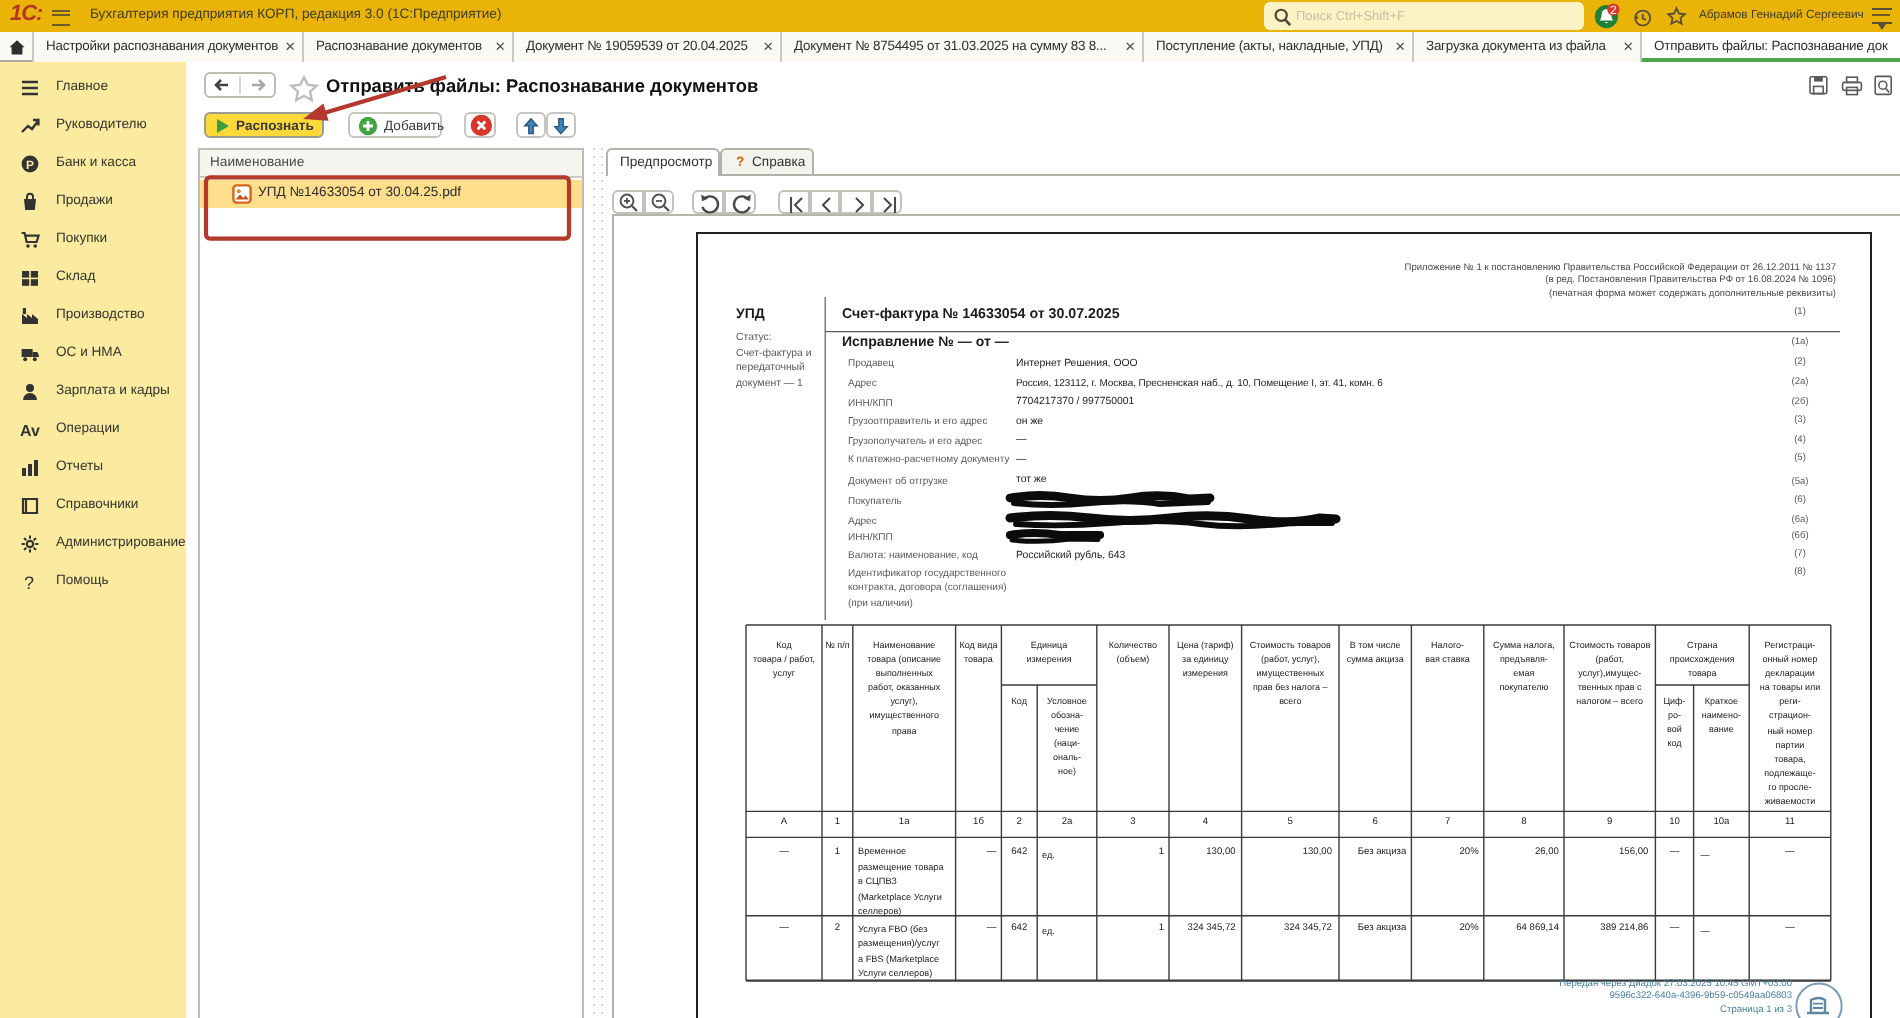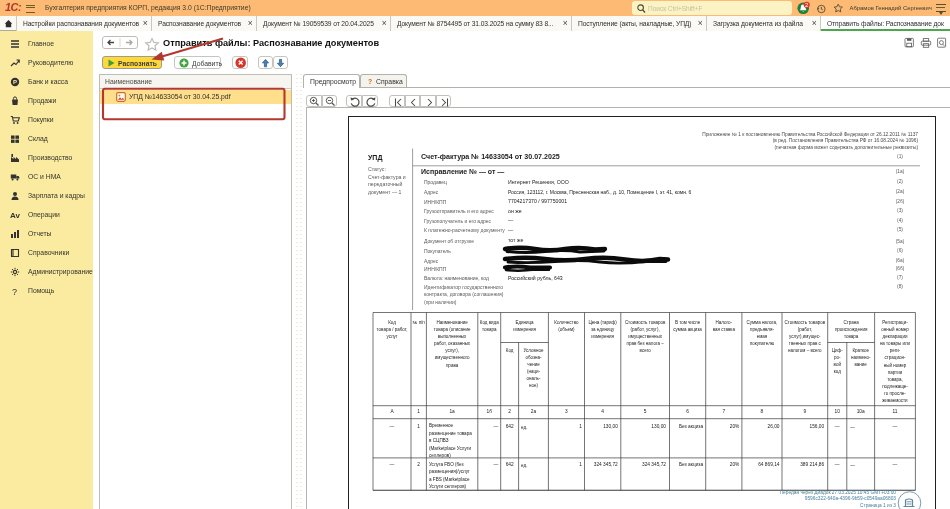--- a/index.html
+++ b/index.html
@@ -1,20 +1,20 @@
 <!DOCTYPE html>
 <html><head>
 <meta charset="utf-8">
 <style>
   html,body{margin:0;padding:0;}
   #app{position:relative;width:950px;height:509px;overflow:hidden;background:#fff;
        font-family:"Liberation Sans",sans-serif;}
   .t{position:absolute;white-space:nowrap;}
   
-  #titlebar{position:absolute;left:0;top:0;width:950px;height:16px;background:#fdba74;}
+  #titlebar{position:absolute;left:0;top:0;width:950px;height:16px;background:#eab308;}
   #logo1c{position:absolute;left:5px;top:1px;font-size:11px;font-weight:bold;font-style:italic;
           color:#B5372A;letter-spacing:-0.5px;}
   .burger{position:absolute;width:9px;height:6px;border-top:1.4px solid #6b5d25;
           border-bottom:1.4px solid #6b5d25;}
   .burger:after{content:"";position:absolute;left:0;top:1.5px;width:9px;height:1.4px;background:#6b5d25;}
   #apptitle{position:absolute;left:45px;top:4px;font-size:6.8px;color:#3c3c28;}
   #search{position:absolute;left:632px;top:1px;width:160px;height:14px;background:#FBF3C4;
           border-radius:3px;font-size:6.5px;color:#C6C1A4;}
   
   #tabbar{position:absolute;left:0;top:16px;width:950px;height:15px;background:#FAF9F4;

